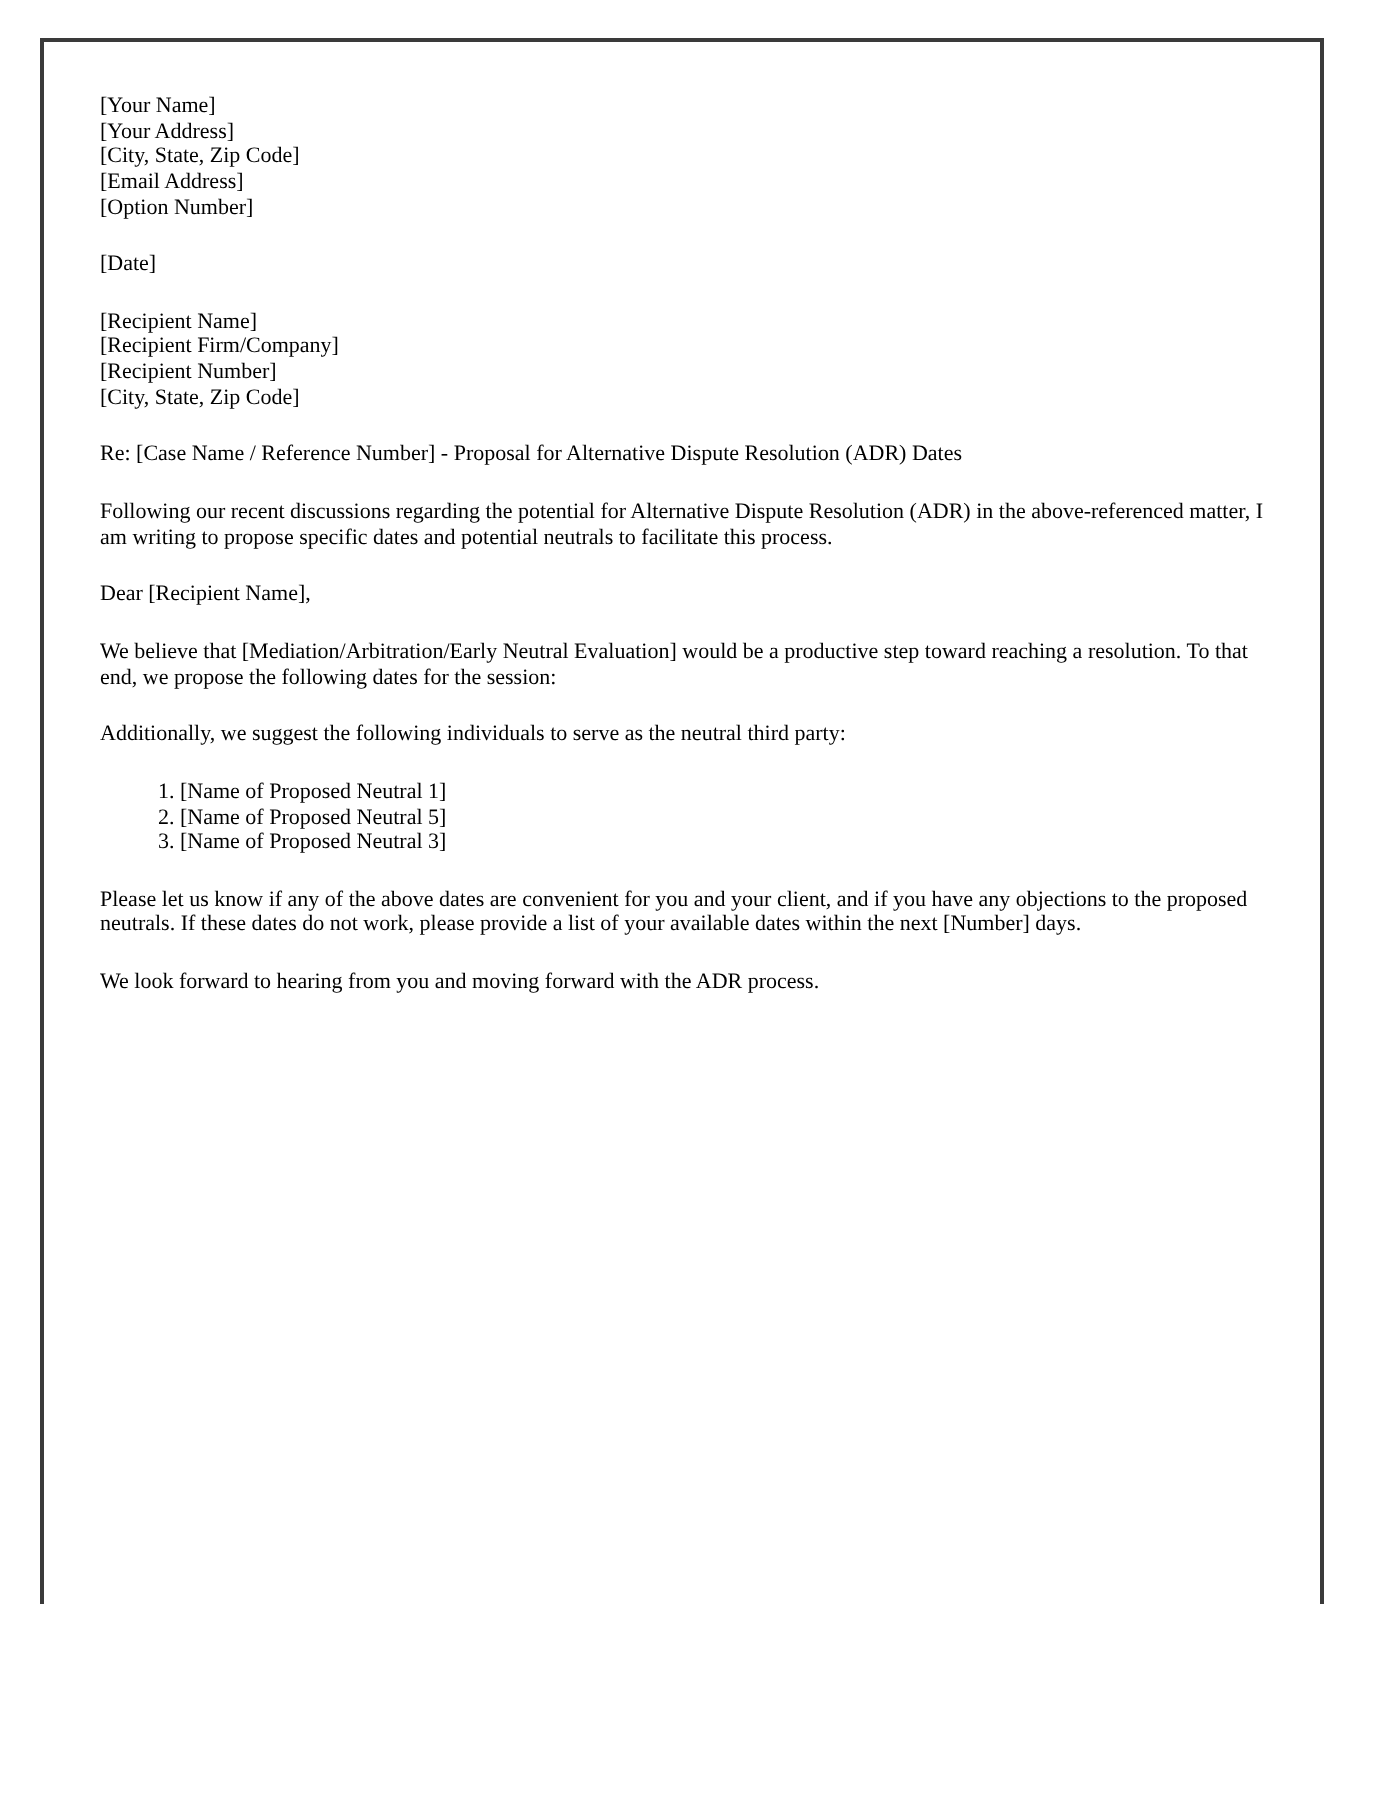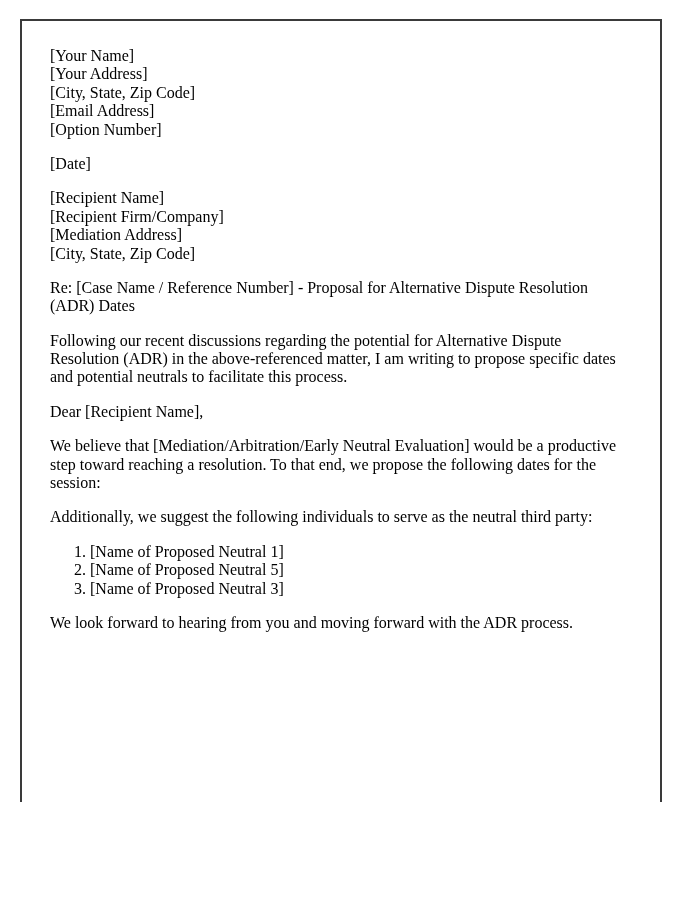--- a/index.html
+++ b/index.html
@@ -23,21 +23,21 @@
   .letter {
     position: absolute;
     left: 20px;
     top: 19px;
     width: 642px;
     height: 783px;
     border: 2px solid var(--border);
     border-bottom: none;
     padding: 26px 28px 0 28px;
     overflow: hidden;
-    font-size: 16px;
+    font-size: 11px;
     line-height: 1.15;
     background: var(--background);
   }
   .letter p {
     margin: 16px 0;
   }
   .letter p.first {
     margin-top: 0;
   }
   .subject {
@@ -62,37 +62,38 @@
     <span>[City, State, Zip Code]</span><br>
     <span>[Email Address]</span><br>
     <span>[Option Number]</span>
   </p>
 
   <p>[Date]</p>
 
   <p>
     <span>[Recipient Name]</span><br>
     <span>[Recipient Firm/Company]</span><br>
-    <span>[Mediation Address]</span><br>
+    <span>[Recipient Number]</span><br>
     <span>[City, State, Zip Code]</span>
   </p>
 
   <p class="subject">Re: [Case Name / Reference Number] - Proposal for Alternative Dispute Resolution (ADR) Dates</p>
 
   <p>Following our recent discussions regarding the potential for Alternative Dispute Resolution (ADR) in the above-referenced matter, I am writing to propose specific dates and potential neutrals to facilitate this process.</p>
 
   <p>Dear [Recipient Name],</p>
 
   <p>We believe that [Mediation/Arbitration/Early Neutral Evaluation] would be a productive step toward reaching a resolution. To that end, we propose the following dates for the session:</p>
 
 
   <p>Additionally, we suggest the following individuals to serve as the neutral third party:</p>
 
   <ol>
     <li>[Name of Proposed Neutral 1]</li>
     <li>[Name of Proposed Neutral 5]</li>
     <li>[Name of Proposed Neutral 3]</li>
   </ol>
 
+  <p>Please let us know if any of the above dates are convenient for you and your client, and if you have any objections to the proposed neutrals. If these dates do not work, please provide a list of your available dates within the next [Number] days.</p>
 
   <p>We look forward to hearing from you and moving forward with the ADR process.</p>
 
 </div>
 
 </body></html>

